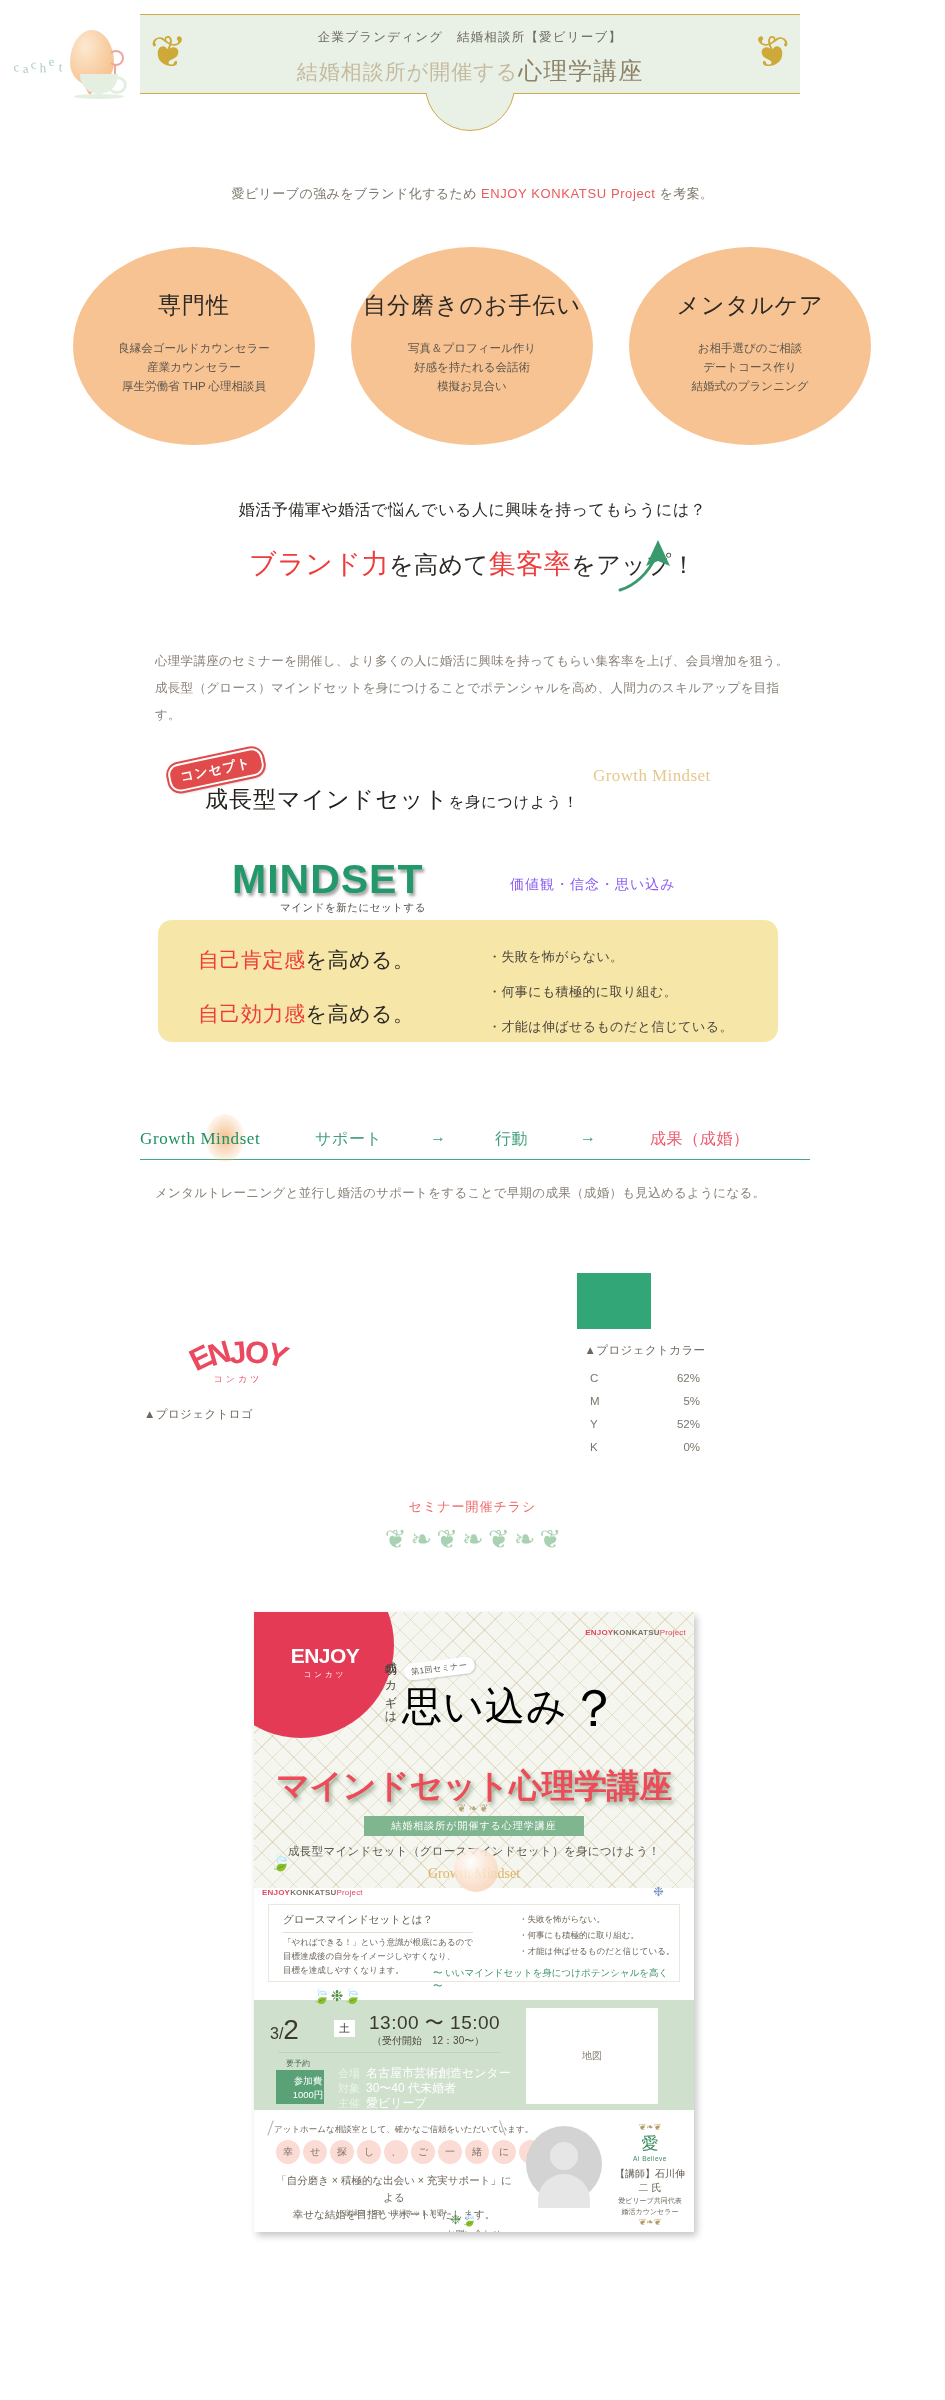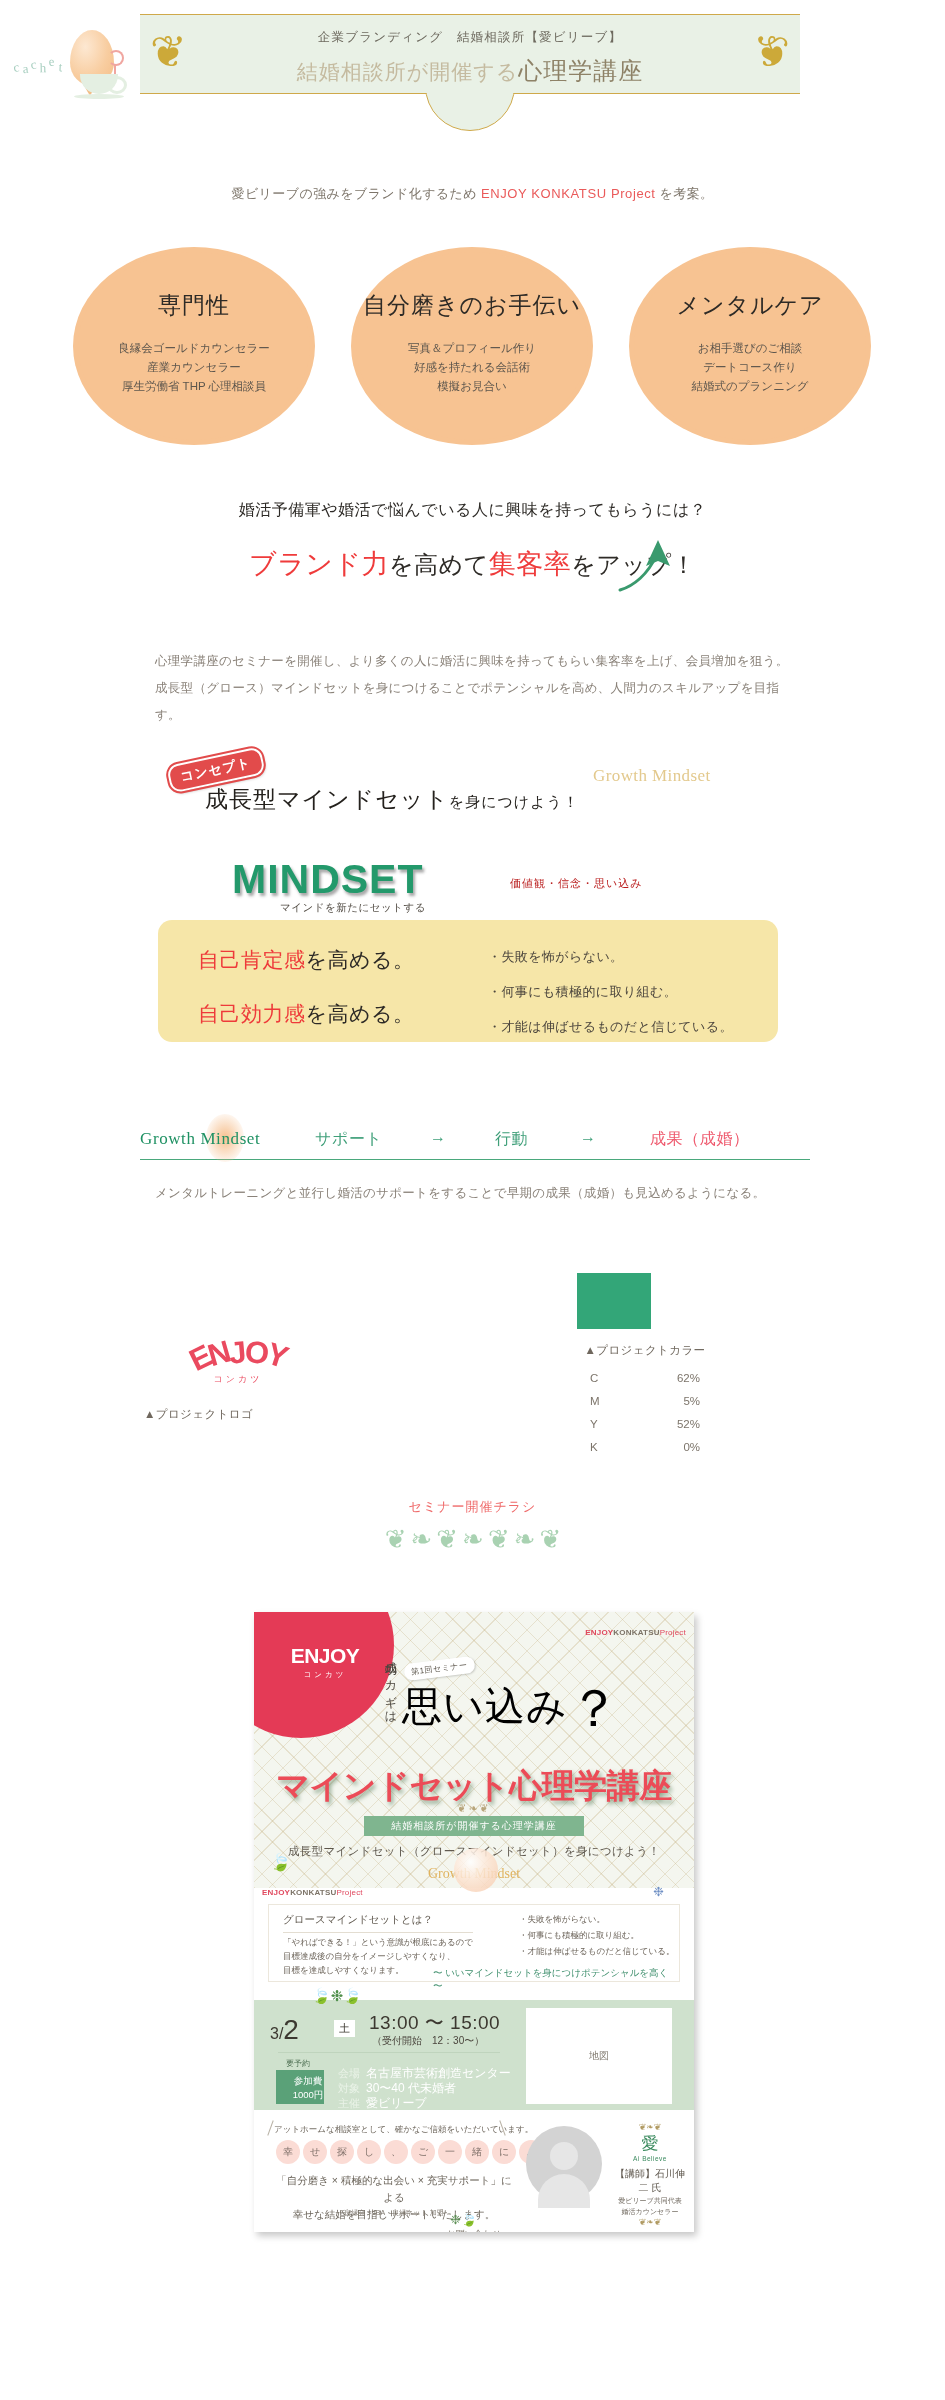--- a/index.html
+++ b/index.html
@@ -200,21 +200,21 @@
     letter-spacing: 1px;
     text-shadow: 2px 3px 3px rgba(60,60,60,.45);
     font-family: "Liberation Sans", sans-serif;
   }
   .mindset-sub {
     position: absolute; left: 280px; top: 901px;
     font-size: 10.5px; color: #514b43; letter-spacing: .5px;
   }
   .values {
     position: absolute; left: 510px; top: 876px;
-    font-size: 11px; color: #b91c1c; letter-spacing: 1px;
+    font-size: 14px; color: #8b5cf6; letter-spacing: 1px;
   }
 
   
   .card {
     position: absolute; left: 158px; top: 920px;
     width: 620px; height: 122px;
     background: #f6e6a8;
     border-radius: 14px;
   }
   .card .left { position:absolute; left: 40px; top: 26px; }
@@ -404,21 +404,21 @@
   .flyer .fee {
     position:absolute; left: 22px; top: 70px; width: 48px; height: 34px;
     background:#5aa178; color:#fff; text-align:center; font-size: 9.5px;
     padding-top: 4px; line-height: 14px; padding-left: 16px;
   }
   .flyer .info {
     position:absolute; left: 84px; top: 66px; font-size: 12px; color:#ffffff; line-height: 15px;
   }
   .flyer .info i { font-style: normal; color:#eaf3e8; margin-right: 6px; font-size: 11px; }
   .flyer .mapbox {
-    position:absolute; left: 272px; top: 8px; width: 146px; height: 96px;
+    position:absolute; left: 272px; top: 8px; width: 132px; height: 96px;
     background:#fff; display:flex; align-items:center; justify-content:center;
     font-size: 10px; color:#837c71;
   }
 
   .flyer .bottom { position:absolute; left:0; right:0; top: 500px; bottom: 0; background:#fff; }
   .flyer .bt-line {
     position:absolute; left: 20px; top: 12px; font-size: 8.5px; color:#6a6359;
   }
   .flyer .slash-l, .flyer .slash-r {
     position:absolute; top: 8px; width: 1px; height: 16px; background:#b9b2a6;

